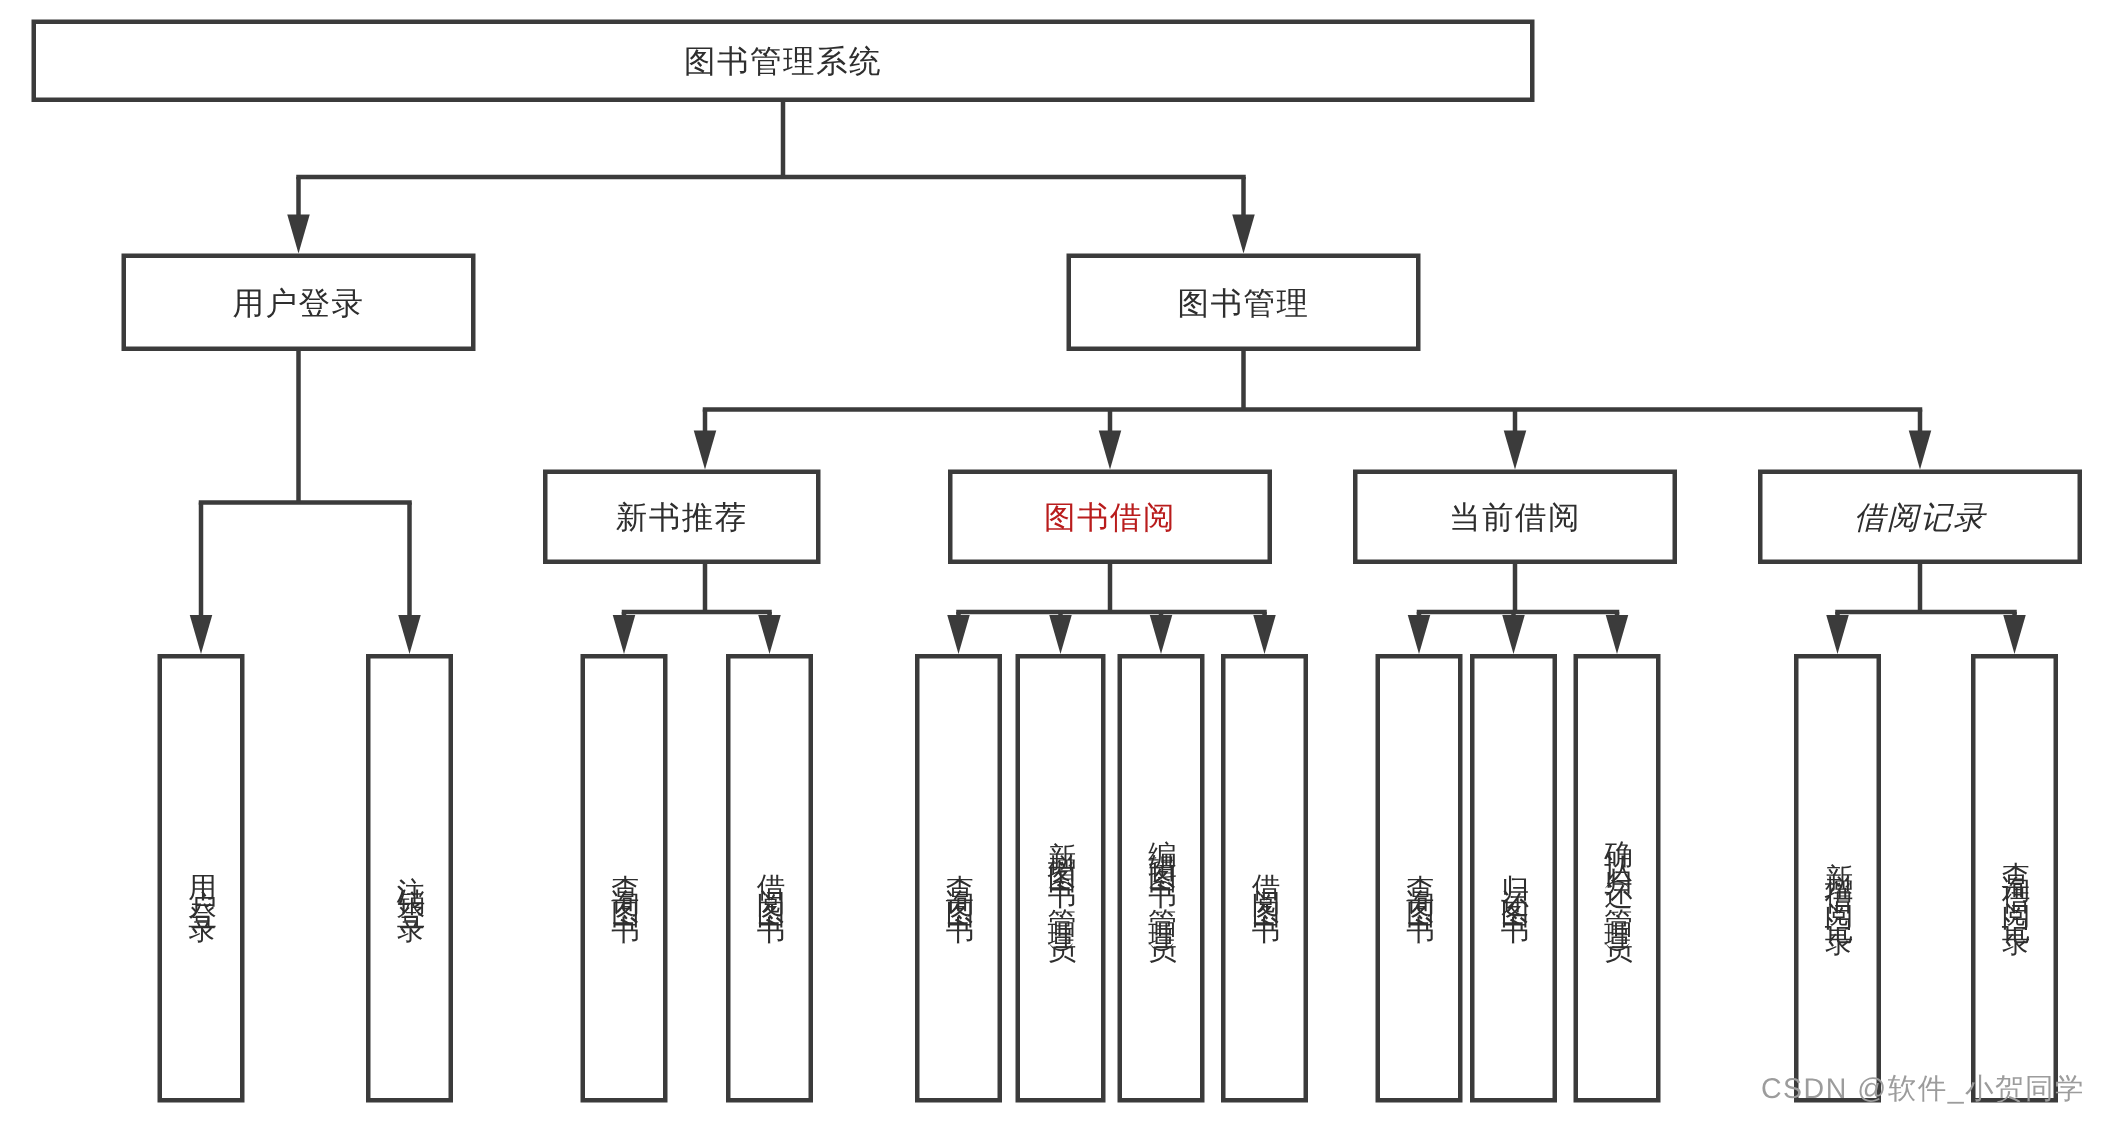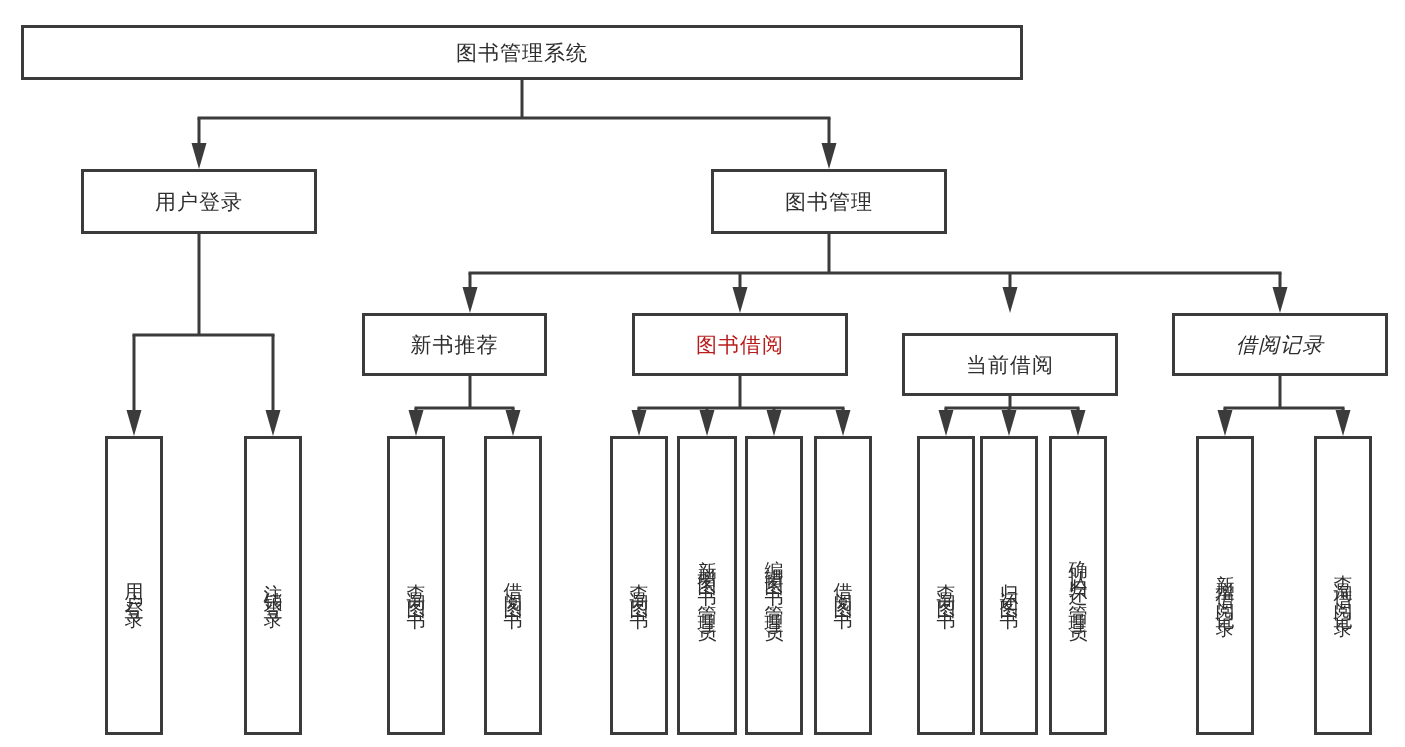--- a/index.html
+++ b/index.html
@@ -96,36 +96,36 @@
       <line x1="1078" y1="408" x2="1078" y2="416" stroke="#3b3b3b" stroke-width="3"></line>
       <polygon points="1070.5,410 1085.5,410 1078,436" fill="#3b3b3b"></polygon>
       <line x1="1280" y1="376" x2="1280" y2="408" stroke="#3b3b3b" stroke-width="3"></line>
       <line x1="1223.5" y1="408" x2="1344.5" y2="408" stroke="#3b3b3b" stroke-width="3"></line>
       <line x1="1225" y1="408" x2="1225" y2="416" stroke="#3b3b3b" stroke-width="3"></line>
       <polygon points="1217.5,410 1232.5,410 1225,436" fill="#3b3b3b"></polygon>
       <line x1="1343" y1="408" x2="1343" y2="416" stroke="#3b3b3b" stroke-width="3"></line>
       <polygon points="1335.5,410 1350.5,410 1343,436" fill="#3b3b3b"></polygon>
     </svg>
   <div class="nodes-layer">
-      <div class="node horizontal" style="left: 21px; top: 13px; width: 1002px; height: 55px; border-color: rgb(59, 59, 59); color: rgb(46, 46, 46); margin-top: 12px;">
+      <div class="node horizontal" style="left: 21px; top: 13px; width: 1002px; height: 55px; border-color: rgb(59, 59, 59); color: rgb(46, 46, 46);">
         <span>图书管理系统</span>
       </div>
       <div class="node horizontal" style="left: 81px; top: 169px; width: 236px; height: 65px; border-color: rgb(59, 59, 59); color: rgb(46, 46, 46);">
         <span>用户登录</span>
       </div>
       <div class="node horizontal" style="left: 711px; top: 169px; width: 236px; height: 65px; border-color: rgb(59, 59, 59); color: rgb(46, 46, 46);">
         <span>图书管理</span>
       </div>
       <div class="node horizontal" style="left: 362px; top: 313px; width: 185px; height: 63px; border-color: rgb(59, 59, 59); color: rgb(46, 46, 46);">
         <span>新书推荐</span>
       </div>
       <div class="node horizontal" style="left: 632px; top: 313px; width: 216px; height: 63px; border-color: rgb(59, 59, 59); color: #b91c1c;">
         <span>图书借阅</span>
       </div>
-      <div class="node horizontal" style="left: 902px; top: 313px; width: 216px; height: 63px; border-color: rgb(59, 59, 59); color: rgb(46, 46, 46); margin-top: 20px;">
+      <div class="node horizontal" style="left: 902px; top: 313px; width: 216px; height: 63px; border-color: rgb(59, 59, 59); color: rgb(46, 46, 46);">
         <span>当前借阅</span>
       </div>
       <div class="node horizontal" style="left: 1172px; top: 313px; width: 216px; height: 63px; border-color: rgb(59, 59, 59); color: rgb(46, 46, 46); font-style: italic;">
         <span>借阅记录</span>
       </div>
       <div class="node vertical" style="left: 105px; top: 436px; width: 58px; height: 299px; border-color: rgb(59, 59, 59); color: rgb(46, 46, 46);">
         <span>用户登录</span>
       </div>
       <div class="node vertical" style="left: 244px; top: 436px; width: 58px; height: 299px; border-color: rgb(59, 59, 59); color: rgb(46, 46, 46);">
         <span>注销登录</span>
@@ -157,13 +157,14 @@
       <div class="node vertical" style="left: 1049px; top: 436px; width: 58px; height: 299px; border-color: rgb(59, 59, 59); color: rgb(46, 46, 46);">
         <span>确认归还（管理员）</span>
       </div>
       <div class="node vertical" style="left: 1196px; top: 436px; width: 58px; height: 299px; border-color: rgb(59, 59, 59); color: rgb(46, 46, 46);">
         <span>新增借阅记录</span>
       </div>
       <div class="node vertical" style="left: 1314px; top: 436px; width: 58px; height: 299px; border-color: rgb(59, 59, 59); color: rgb(46, 46, 46);">
         <span>查询借阅记录</span>
       </div>
     </div>
+  <div class="watermark" style="color: rgb(156, 156, 156);">CSDN @软件_小贺同学</div>
 </div>
 
 </body></html>

